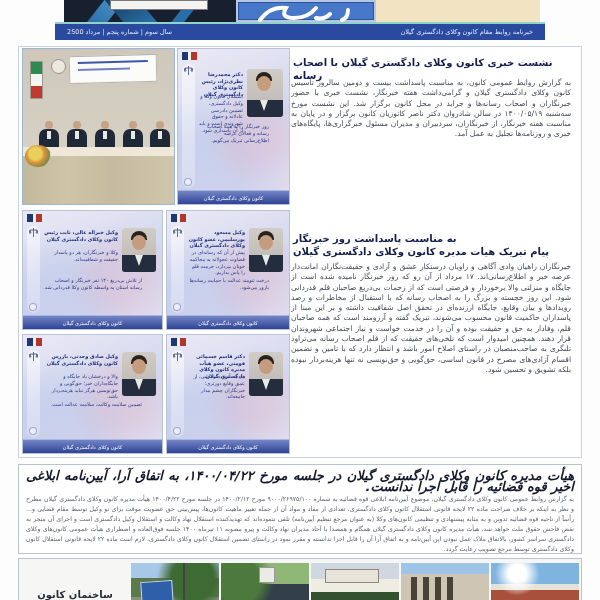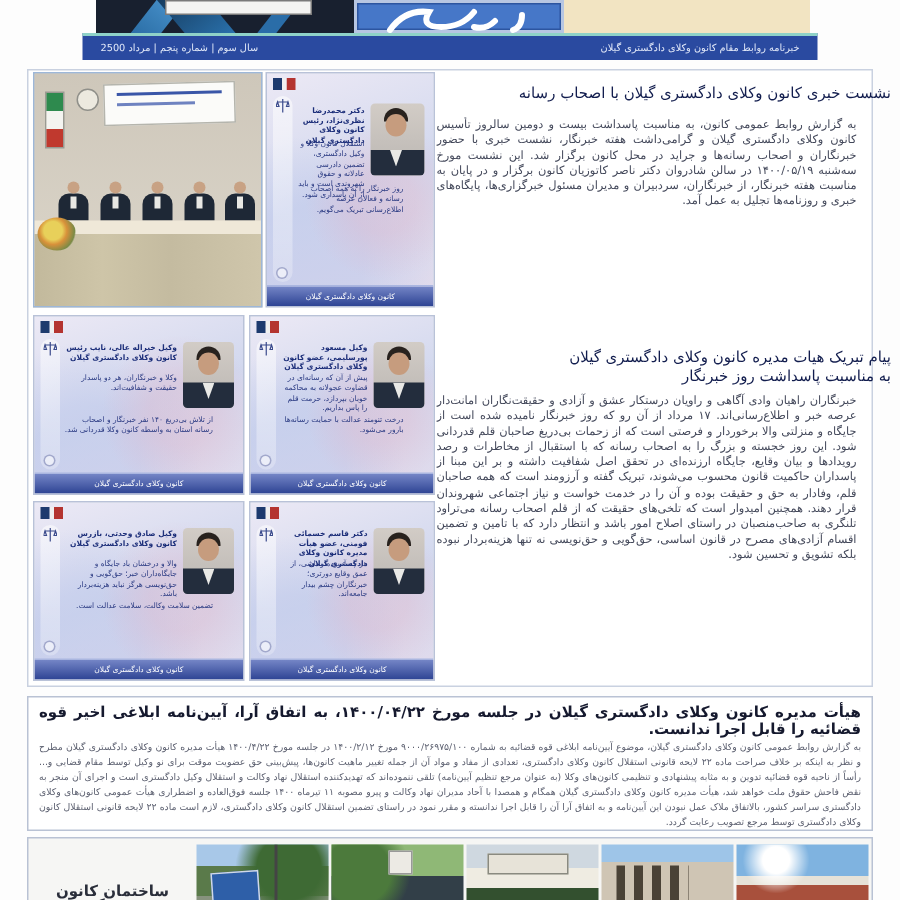--- a/index.html
+++ b/index.html
@@ -78,30 +78,30 @@
   .qcard.tall .quote.wide{right:20px;top:74px;}
 
   
   #card-a{left:177px;top:48px;width:113px;height:157px;}
   #card-b{left:22px;top:210px;width:141px;height:120px;}
   #card-c{left:166px;top:210px;width:124px;height:120px;}
   #card-d{left:22px;top:334px;width:141px;height:120px;}
   #card-e{left:166px;top:334px;width:124px;height:120px;}
 
   
-  .a-title{position:absolute;left:314px;width:280px;text-align:right;font-weight:normal;color:#121d4e;font-size:10px;line-height:13px;}
+  .a-title{position:absolute;left:293px;width:280px;text-align:left;font-weight:bold;color:#121d4e;font-size:10px;line-height:13px;}
   #a1-title{top:56px;}
   #a2-title{top:232px;}
   .a-body{position:absolute;left:291px;width:280px;font-size:7.6px;line-height:10.3px;color:#43485a;text-align:justify;overflow:hidden;}
   #a1-body{top:78px;height:112px;}
   #a2-body{top:262px;height:190px;}
 
   
   .bylawbox{position:absolute;left:18px;top:464px;width:564px;height:90px;border:1px solid #b9c2d4;box-sizing:border-box;background:#fff;padding:5px 7px;}
-  .bylawbox .btitle{font-size:10px;font-weight:bold;color:#15192e;line-height:11px;text-align:justify;}
+  .bylawbox .btitle{font-size:13px;font-weight:bold;color:#15192e;line-height:11px;text-align:justify;font-style:italic;}
   .bylawbox .bbody{margin-top:2px;font-size:6.2px;color:#5a5e6e;line-height:10px;text-align:justify;overflow:hidden;max-height:62px;}
 
   
   .stripbox{position:absolute;left:18px;top:558px;width:564px;height:60px;border:1px solid #b9c2d4;box-sizing:border-box;background:#f6f6f4;}
   .bphoto{position:absolute;top:4px;width:88px;height:52px;overflow:hidden;}
   .bphoto.p1{left:472px;background:radial-gradient(circle at 30% 20%, #fff 0 12%, transparent 30%),linear-gradient(#7fb3e0 0 40%,#e6e2d8 40% 52%,#a8503c 52% 74%,#8a8a7a 74%);}
   .bphoto.p2{left:382px;background:linear-gradient(#9ec5e8 0 22%,#cfc5b4 22%);}
   .bphoto.p2 .win{position:absolute;left:10px;top:14px;width:48px;height:34px;background:repeating-linear-gradient(90deg,#4a4236 0 6px,#cfc5b4 6px 12px);}
   .bphoto.p3{left:292px;background:linear-gradient(#cfd8e0 0 30%,#efece2 30% 56%,#33502f 56%);}
   .bphoto.p3 .sign{position:absolute;left:14px;top:6px;width:52px;height:12px;background:#e7e3d8;border:1px solid #8a8a80;}
@@ -276,22 +276,22 @@
     <div class="name">دکتر قاسم خسمائی فومنی، عضو هیأت مدیره کانون وکلای دادگستری گیلان</div>
     <div class="quote">هر چه آسوده‌تر باشی، از عمق وقایع دورتری؛ خبرنگاران چشم بیدار جامعه‌اند.</div>
     <div class="quote wide"></div>
     <div class="footer">کانون وکلای دادگستری گیلان</div>
   </div>
 
   <div id="a1-title" class="a-title">نشست خبری کانون وکلای دادگستری گیلان با اصحاب رسانه</div>
   <div id="a1-body" class="a-body">به گزارش روابط عمومی کانون، به مناسبت پاسداشت بیست و دومین سالروز تأسیس کانون وکلای دادگستری گیلان و گرامی‌داشت هفته خبرنگار، نشست خبری با حضور خبرنگاران و اصحاب رسانه‌ها و جراید در محل کانون برگزار شد. این نشست مورخ سه‌شنبه ۱۴۰۰/۰۵/۱۹ در سالن شادروان دکتر ناصر کاتوزیان کانون برگزار و در پایان به مناسبت هفته خبرنگار، از خبرنگاران، سردبیران و مدیران مسئول خبرگزاری‌ها، پایگاه‌های خبری و روزنامه‌ها تجلیل به عمل آمد.</div>
 
   <div id="a2-title" class="a-title">
+    <span style="display:block">به مناسبت پاسداشت روز خبرنگار</span>
     <span style="display:block">پیام تبریک هیات مدیره کانون وکلای دادگستری گیلان</span>
-    <span style="display:block">به مناسبت پاسداشت روز خبرنگار</span>
   </div>
   <div id="a2-body" class="a-body">خبرنگاران راهیان وادی آگاهی و راویان درستکار عشق و آزادی و حقیقت‌نگاران امانت‌دار عرصه خبر و اطلاع‌رسانی‌اند. ۱۷ مرداد از آن رو که روز خبرنگار نامیده شده است از جایگاه و منزلتی والا برخوردار و فرصتی است که از زحمات بی‌دریغ صاحبان قلم قدردانی شود. این روز خجسته و بزرگ را به اصحاب رسانه که با استقبال از مخاطرات و رصد رویدادها و بیان وقایع، جایگاه ارزنده‌ای در تحقق اصل شفافیت داشته و بر این مبنا از پاسداران حاکمیت قانون محسوب می‌شوند، تبریک گفته و آرزومند است که همه صاحبان قلم، وفادار به حق و حقیقت بوده و آن را در خدمت خواست و نیاز اجتماعی شهروندان قرار دهند. همچنین امیدوار است که تلخی‌های حقیقت که از قلم اصحاب رسانه می‌تراود تلنگری به صاحب‌منصبان در راستای اصلاح امور باشد و انتظار دارد که با تامین و تضمین اقسام آزادی‌های مصرح در قانون اساسی، حق‌گویی و حق‌نویسی نه تنها هزینه‌بردار نبوده بلکه تشویق و تحسین شود.</div>
 
   <div class="bylawbox">
     <div class="btitle">هیأت مدیره کانون وکلای دادگستری گیلان در جلسه مورخ ۱۴۰۰/۰۴/۲۲، به اتفاق آرا، آیین‌نامه ابلاغی اخیر قوه قضائیه را قابل اجرا ندانست.</div>
     <div class="bbody">به گزارش روابط عمومی کانون وکلای دادگستری گیلان، موضوع آیین‌نامه ابلاغی قوه قضائیه به شماره ۹۰۰۰/۲۶۹۷۵/۱۰۰ مورخ ۱۴۰۰/۲/۱۲ در جلسه مورخ ۱۴۰۰/۴/۲۲ هیأت مدیره کانون وکلای دادگستری گیلان مطرح و نظر به اینکه بر خلاف صراحت ماده ۲۲ لایحه قانونی استقلال کانون وکلای دادگستری، تعدادی از مفاد و مواد آن از جمله تغییر ماهیت کانون‌ها، پیش‌بینی حق عضویت موقت برای نو وکیل توسط مقام قضایی و... رأساً از ناحیه قوه قضائیه تدوین و به مثابه پیشنهادی و تنظیمی کانون‌های وکلا (به عنوان مرجع تنظیم آیین‌نامه) تلقی ننموده‌اند که تهدیدکننده استقلال نهاد وکالت و استقلال وکیل دادگستری است و اجرای آن منجر به نقض فاحش حقوق ملت خواهد شد، هیأت مدیره کانون وکلای دادگستری گیلان همگام و همصدا با آحاد مدیران نهاد وکالت و پیرو مصوبه ۱۱ تیرماه ۱۴۰۰ جلسه فوق‌العاده و اضطراری هیأت عمومی کانون‌های وکلای دادگستری سراسر کشور، بالاتفاق ملاک عمل نبودن این آیین‌نامه و به اتفاق آرا آن را قابل اجرا ندانسته و مقرر نمود در راستای تضمین استقلال کانون وکلای دادگستری، لازم است ماده ۲۲ لایحه قانونی استقلال کانون وکلای دادگستری توسط مرجع تصویب رعایت گردد.</div>
   </div>
 
   <div class="stripbox">
     <div class="bphoto p1"></div>

